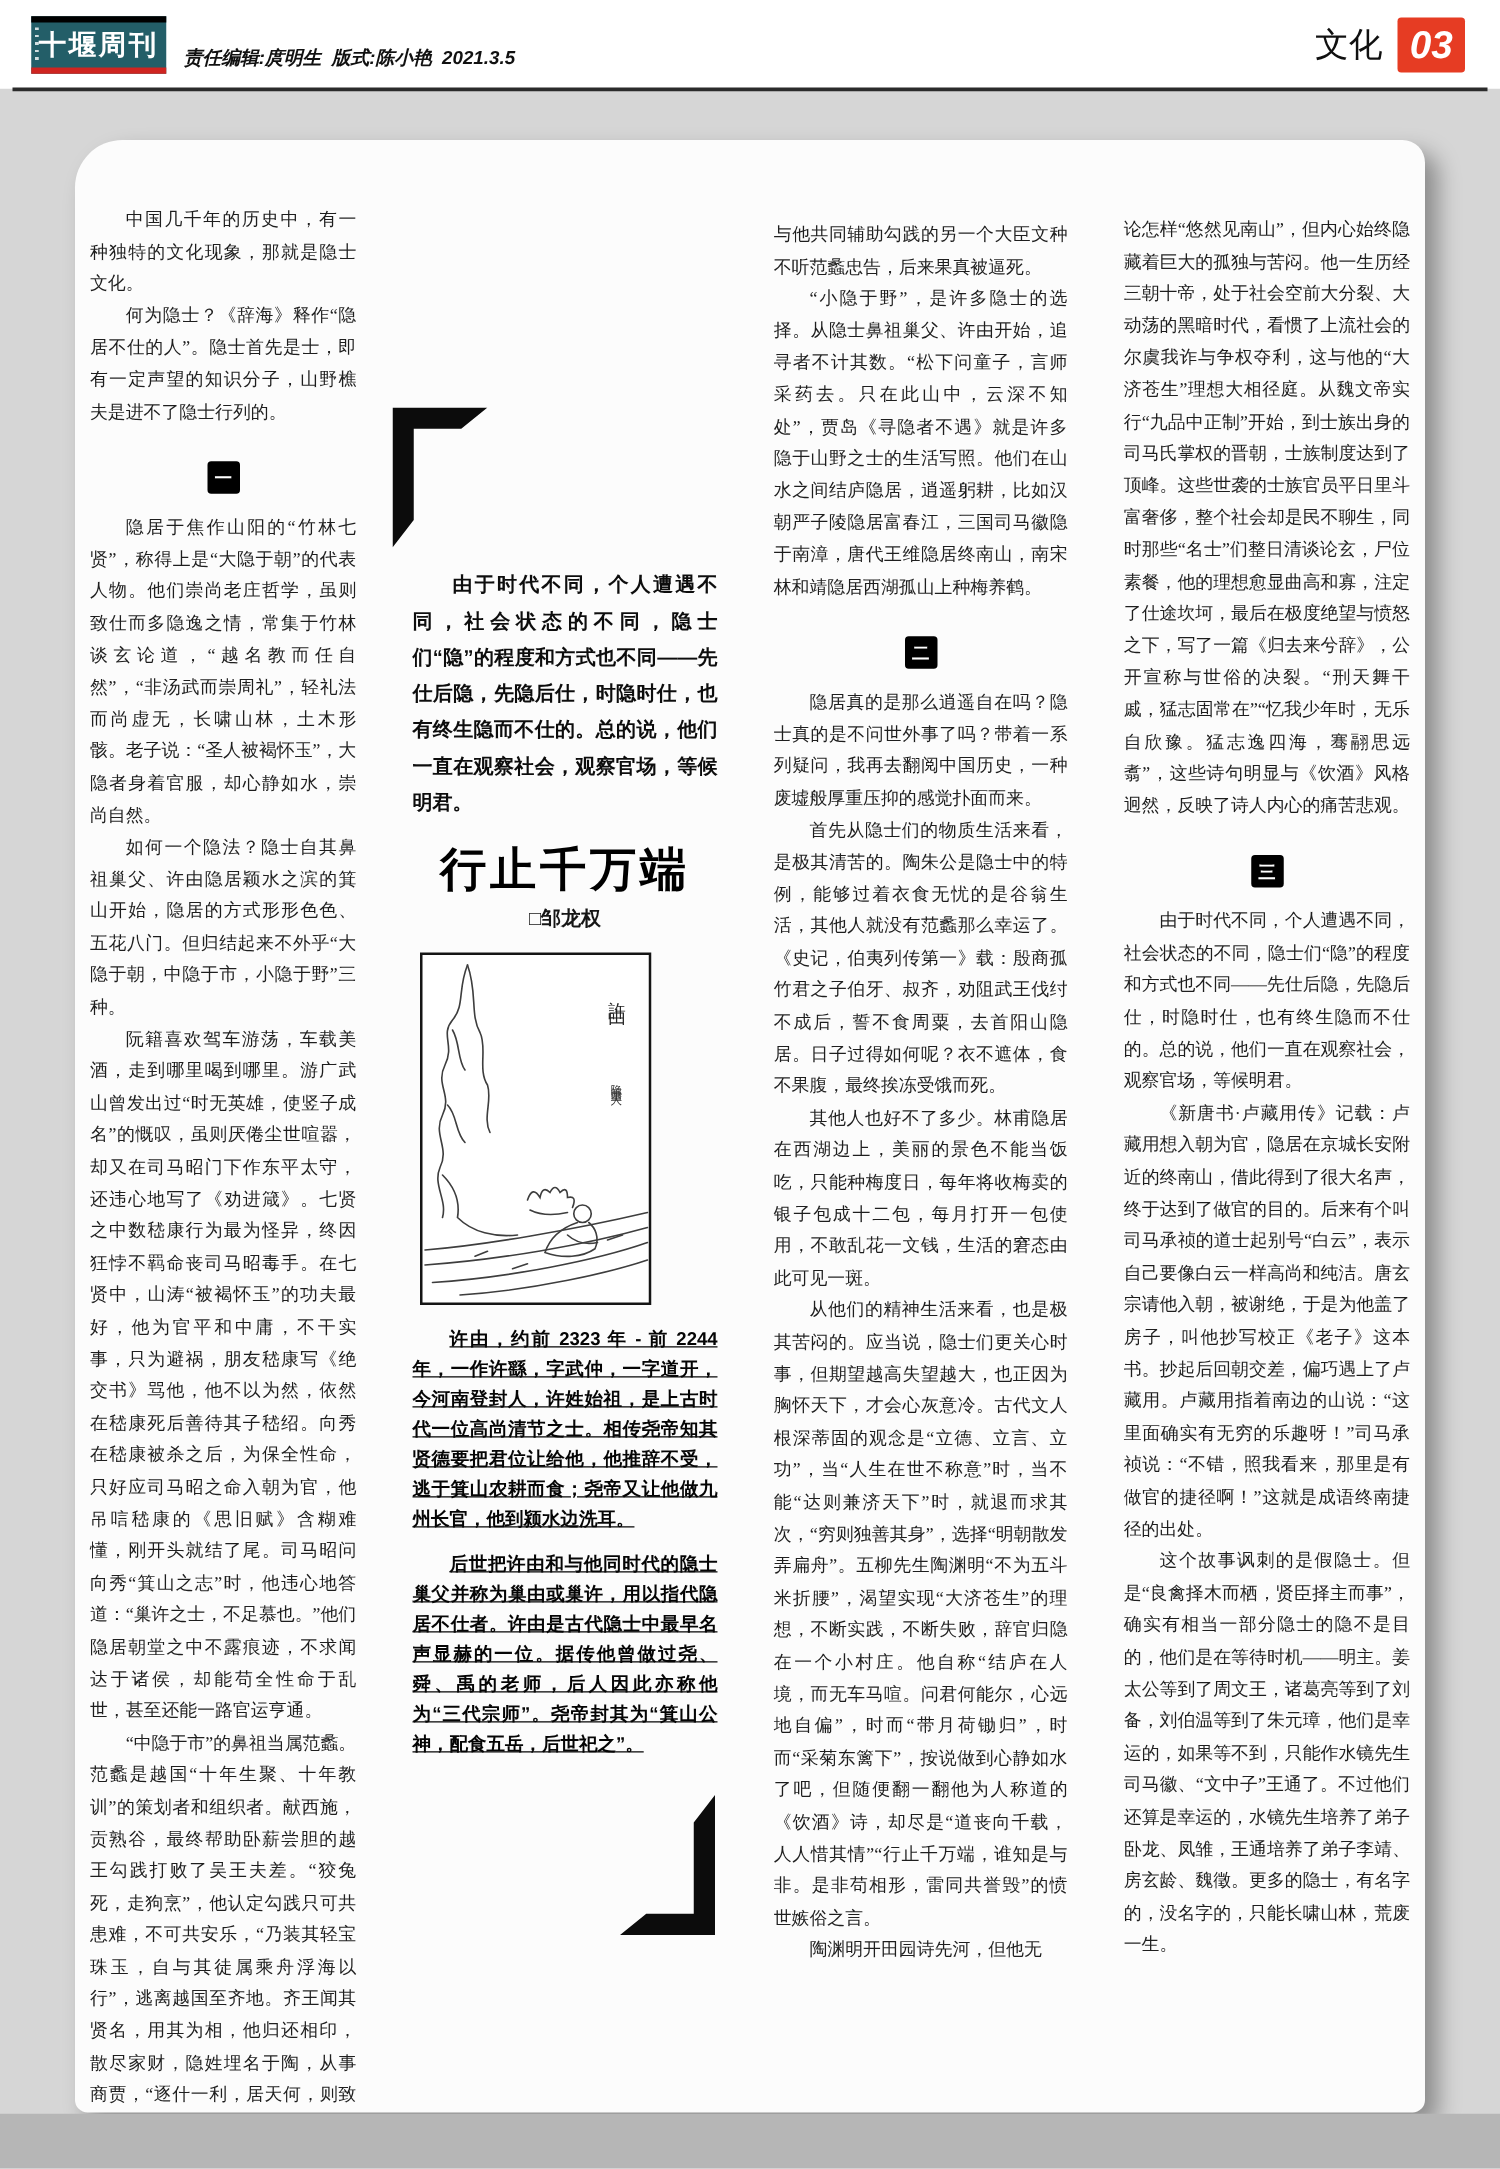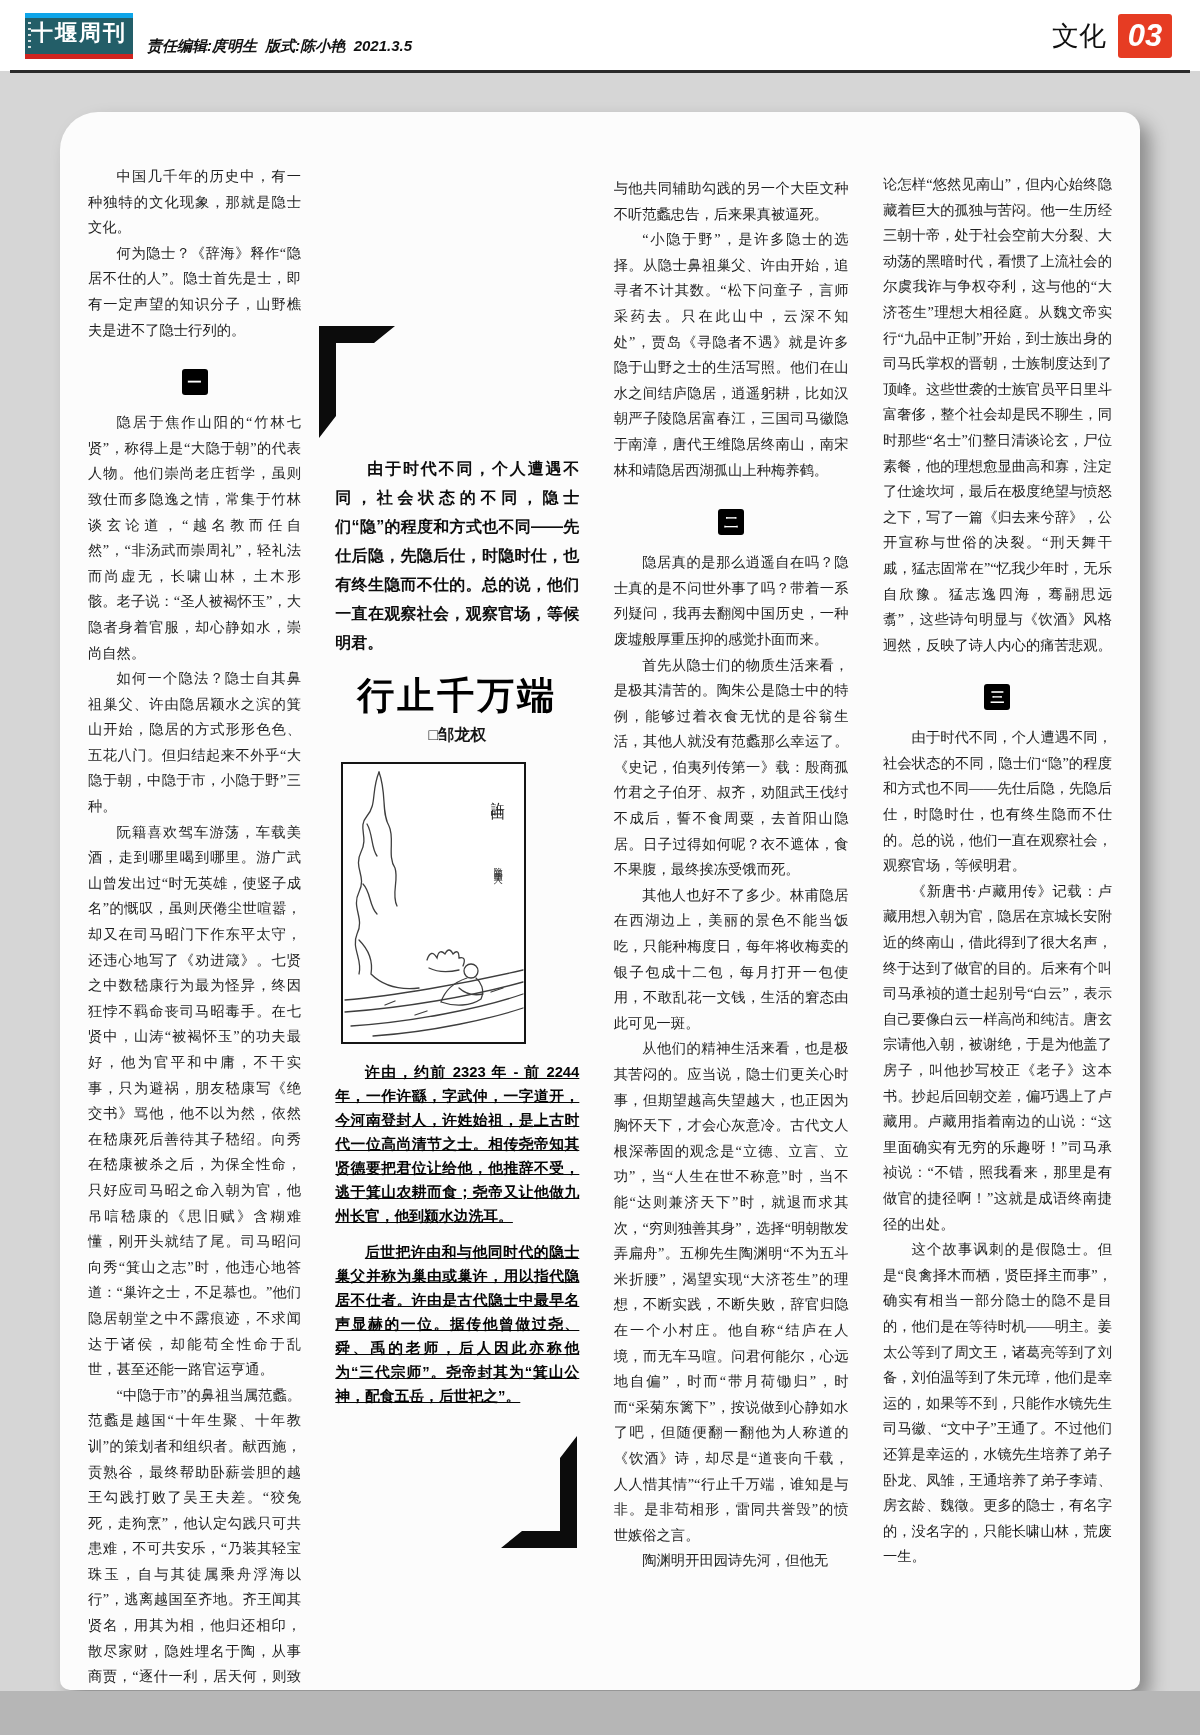--- a/index.html
+++ b/index.html
@@ -1,33 +1,33 @@
 <!DOCTYPE html>
 <html><head>
 <meta charset="utf-8">
 <style>
   html,body{margin:0;padding:0;}
   body{font-family:"Liberation Serif","DejaVu Serif",serif;}
   .page{position:relative;width:1200px;height:1735px;background:#d6d6d6;overflow:hidden;}
   
   .header{position:absolute;top:0;left:0;right:0;height:71px;background:#ffffff;display:flex;align-items:center;}
-  .masthead{margin-left:25px;width:108px;height:36px;background:#235e68;border-top:5px solid #0ea5e9;border-bottom:5px solid #cf2420;display:flex;align-items:flex-start;justify-content:center;position:relative;}
+  .masthead{margin-left:25px;width:108px;height:36px;background:#235e68;border-top:5px solid #000000;border-bottom:5px solid #cf2420;display:flex;align-items:center;justify-content:center;position:relative;}
   .masthead .tinystrip{position:absolute;left:3px;top:4px;bottom:4px;width:3px;
     background:repeating-linear-gradient(to bottom,#ffffff 0 2px,transparent 2px 6px);opacity:.8;}
   .masthead-title{color:#fff;font-weight:bold;font-size:22px;letter-spacing:2px;white-space:nowrap;}
   .editor-line{margin-left:14px;margin-top:22px;font-family:"Liberation Sans","DejaVu Sans",sans-serif;font-style:italic;font-weight:bold;font-size:15px;color:#111;white-space:pre;}
   .header-spacer{flex:1;}
   .section-label{font-family:"Liberation Sans","DejaVu Sans",sans-serif;font-weight:normal;font-size:27px;color:#101010;margin-right:12px;}
   .page-num{width:54px;height:44px;background:#e63c23;border-radius:3px;color:#fff;font-family:"Liberation Sans","DejaVu Sans",sans-serif;font-weight:bold;font-style:italic;font-size:31px;display:flex;align-items:center;justify-content:center;margin-right:28px;}
   .header-rule{position:absolute;top:70px;left:10px;right:10px;height:3px;background:#2b2b2b;}
   .bottom-band{position:absolute;left:0;right:0;bottom:0;height:44px;background:#b6b6b6;}
   
   .card{position:absolute;top:112px;left:60px;width:1080px;height:1578px;background:#fcfcfc;
     border-radius:38px 18px 10px 10px;box-shadow:10px 10px 18px rgba(0,0,0,.35);overflow:hidden;}
-  .columns{position:absolute;top:0;left:0;right:0;bottom:0;display:flex;justify-content:space-between;padding:0 28px;box-sizing:border-box;}
+  .columns{position:absolute;top:0;left:0;right:0;bottom:0;display:flex;justify-content:space-between;padding:0 12px;box-sizing:border-box;}
   .col{box-sizing:border-box;}
   .col1{width:213px;padding-top:52px;}
   .col2{width:244px;padding-top:214px;position:relative;display:flex;flex-direction:column;}
   .col3{width:235px;padding-top:64px;}
   .col4{width:229px;padding-top:60px;}
   .para{margin:0;font-size:14.3px;line-height:25.6px;color:#1e1e1e;text-align:justify;text-indent:2em;}
   .no-indent{text-indent:0;}
   .marker-wrap{text-align:center;margin:26px 0 15px;}
   .marker{display:inline-block;width:26px;height:26px;background:#000;color:#fff;font-family:"Liberation Sans","DejaVu Sans",sans-serif;font-weight:bold;font-size:14px;line-height:26px;border-radius:3px;text-align:center;}
   

